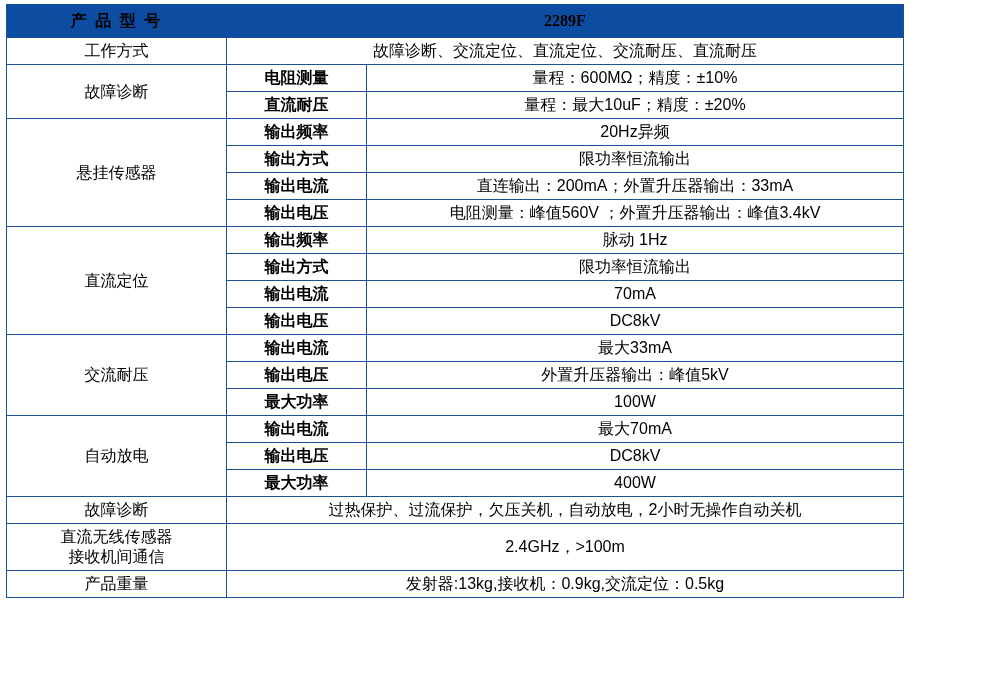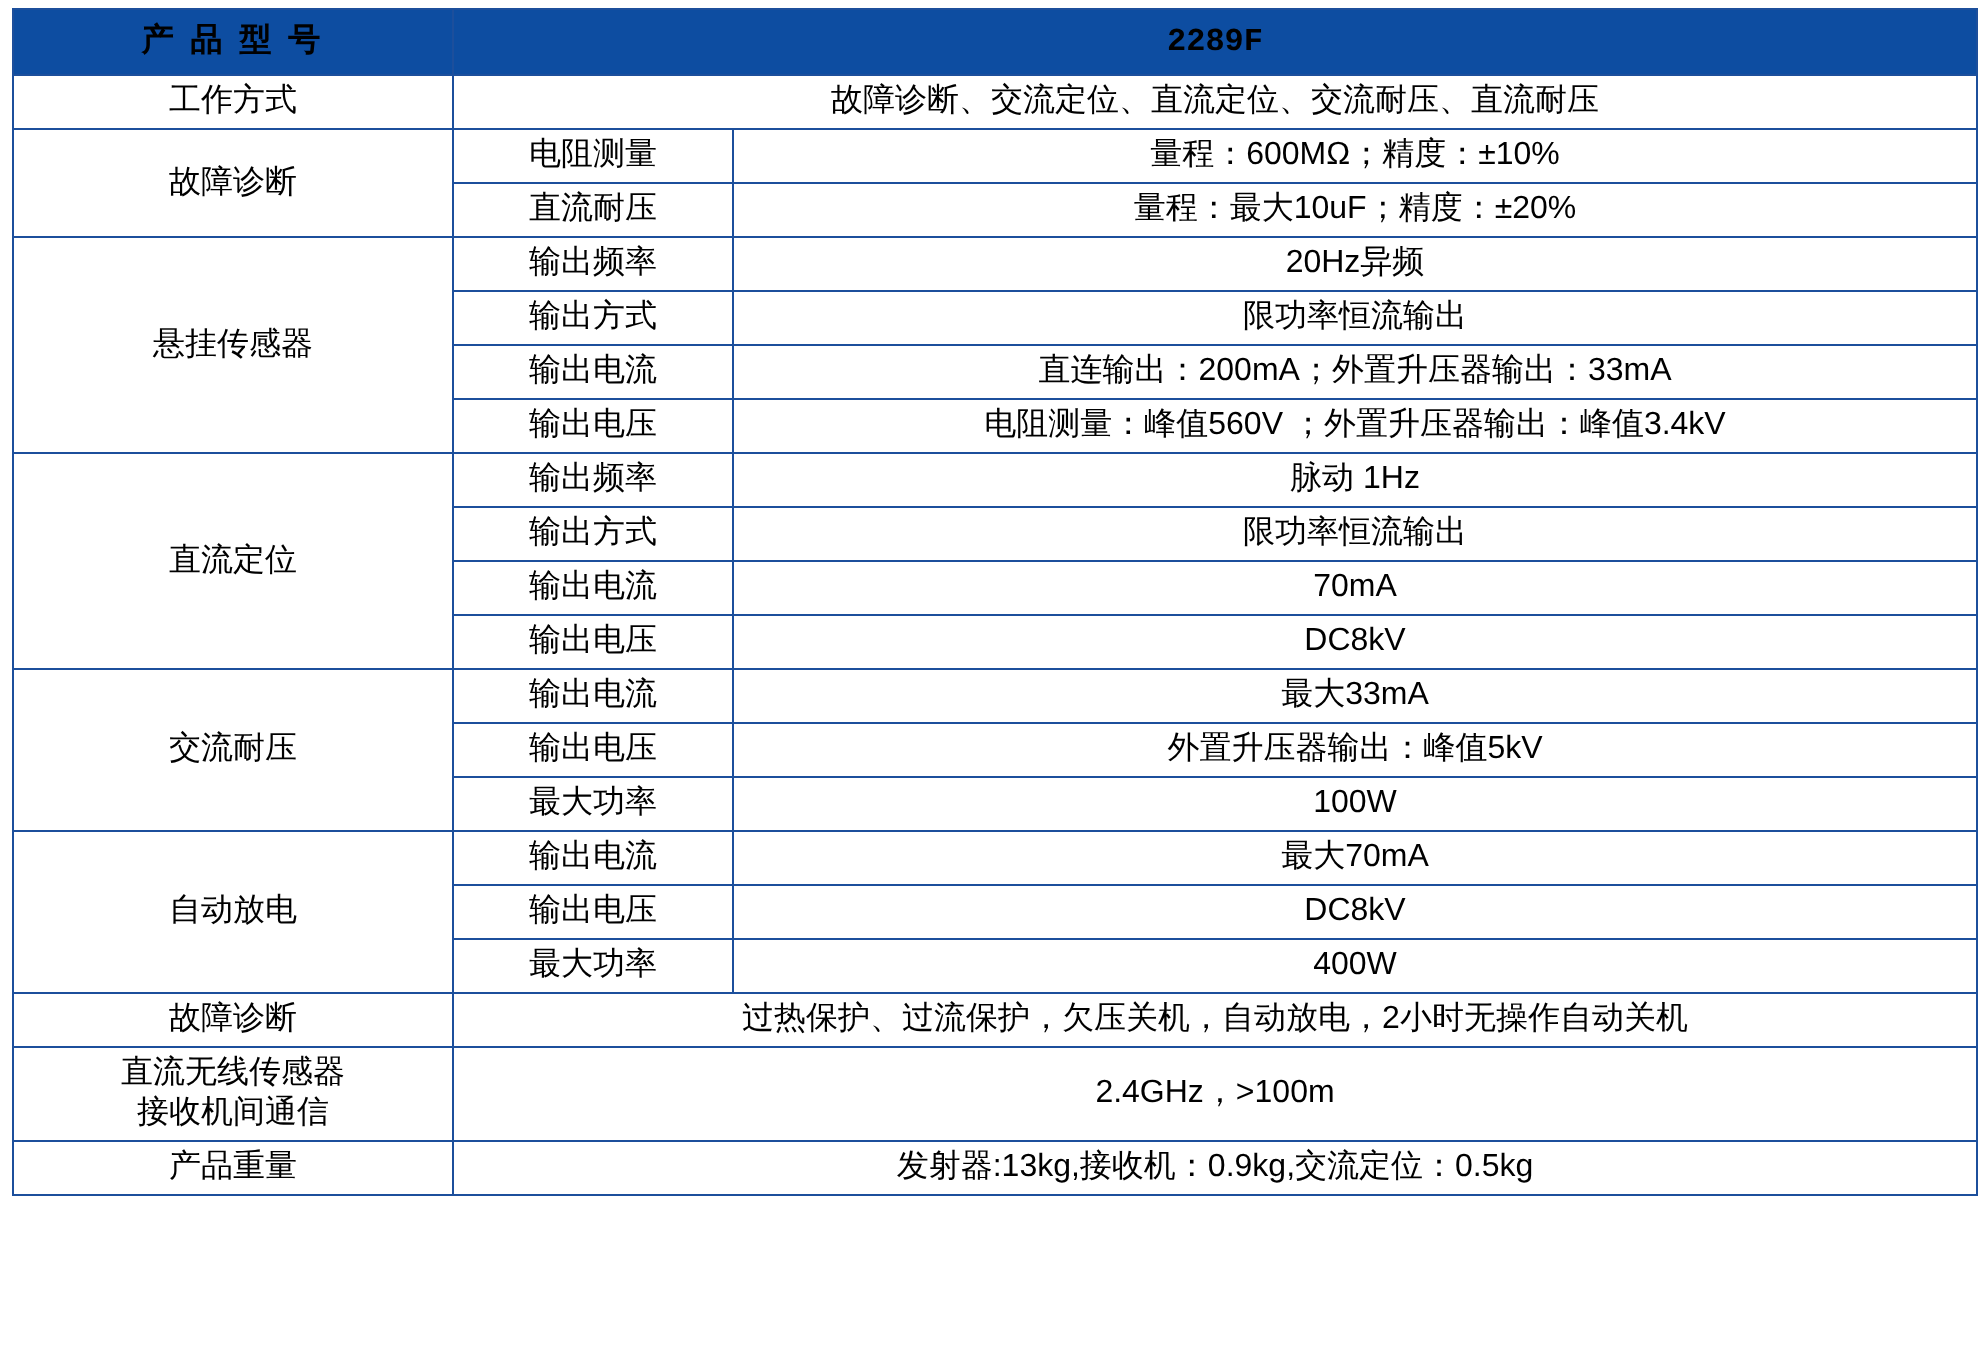--- a/index.html
+++ b/index.html
@@ -9,21 +9,21 @@
   }
   body {
     font-family: "Liberation Sans", "DejaVu Sans", sans-serif;
     color: #000000;
     width: 994px;
     height: 678px;
     overflow: hidden;
   }
   #spec-table {
     border-collapse: collapse;
-    width: 983px;
+    width: 898px;
     margin: 4px 6px 0 6px;
     table-layout: fixed;
   }
   #spec-table td {
     border: 1px solid #1c4f9c;
     text-align: center;
     vertical-align: middle;
     font-size: 16px;
     line-height: 1.25;
     padding: 3px 4px;
@@ -34,27 +34,28 @@
   .header-row td {
     background: #0d4da1;
     color: #ffffff;
     font-weight: bold;
     letter-spacing: 2px;
     height: 26px;
     font-size: 17px;
   }
   .header-model {
     letter-spacing: 0 !important;
-    font-family: Liberation Mono, monospace;
+    font-family: Liberation Serif, serif;
   }
   .cat-cell {
     font-size: 17px;
   }
   .sub-cell {
     font-size: 16px;
+    font-weight: bold;
   }
   .val-cell {
     font-size: 16px;
     margin-top: 20px;
   }
   .two-line {
     line-height: 1.3;
   }
   .row-h { height: 27px; }
 </style>

